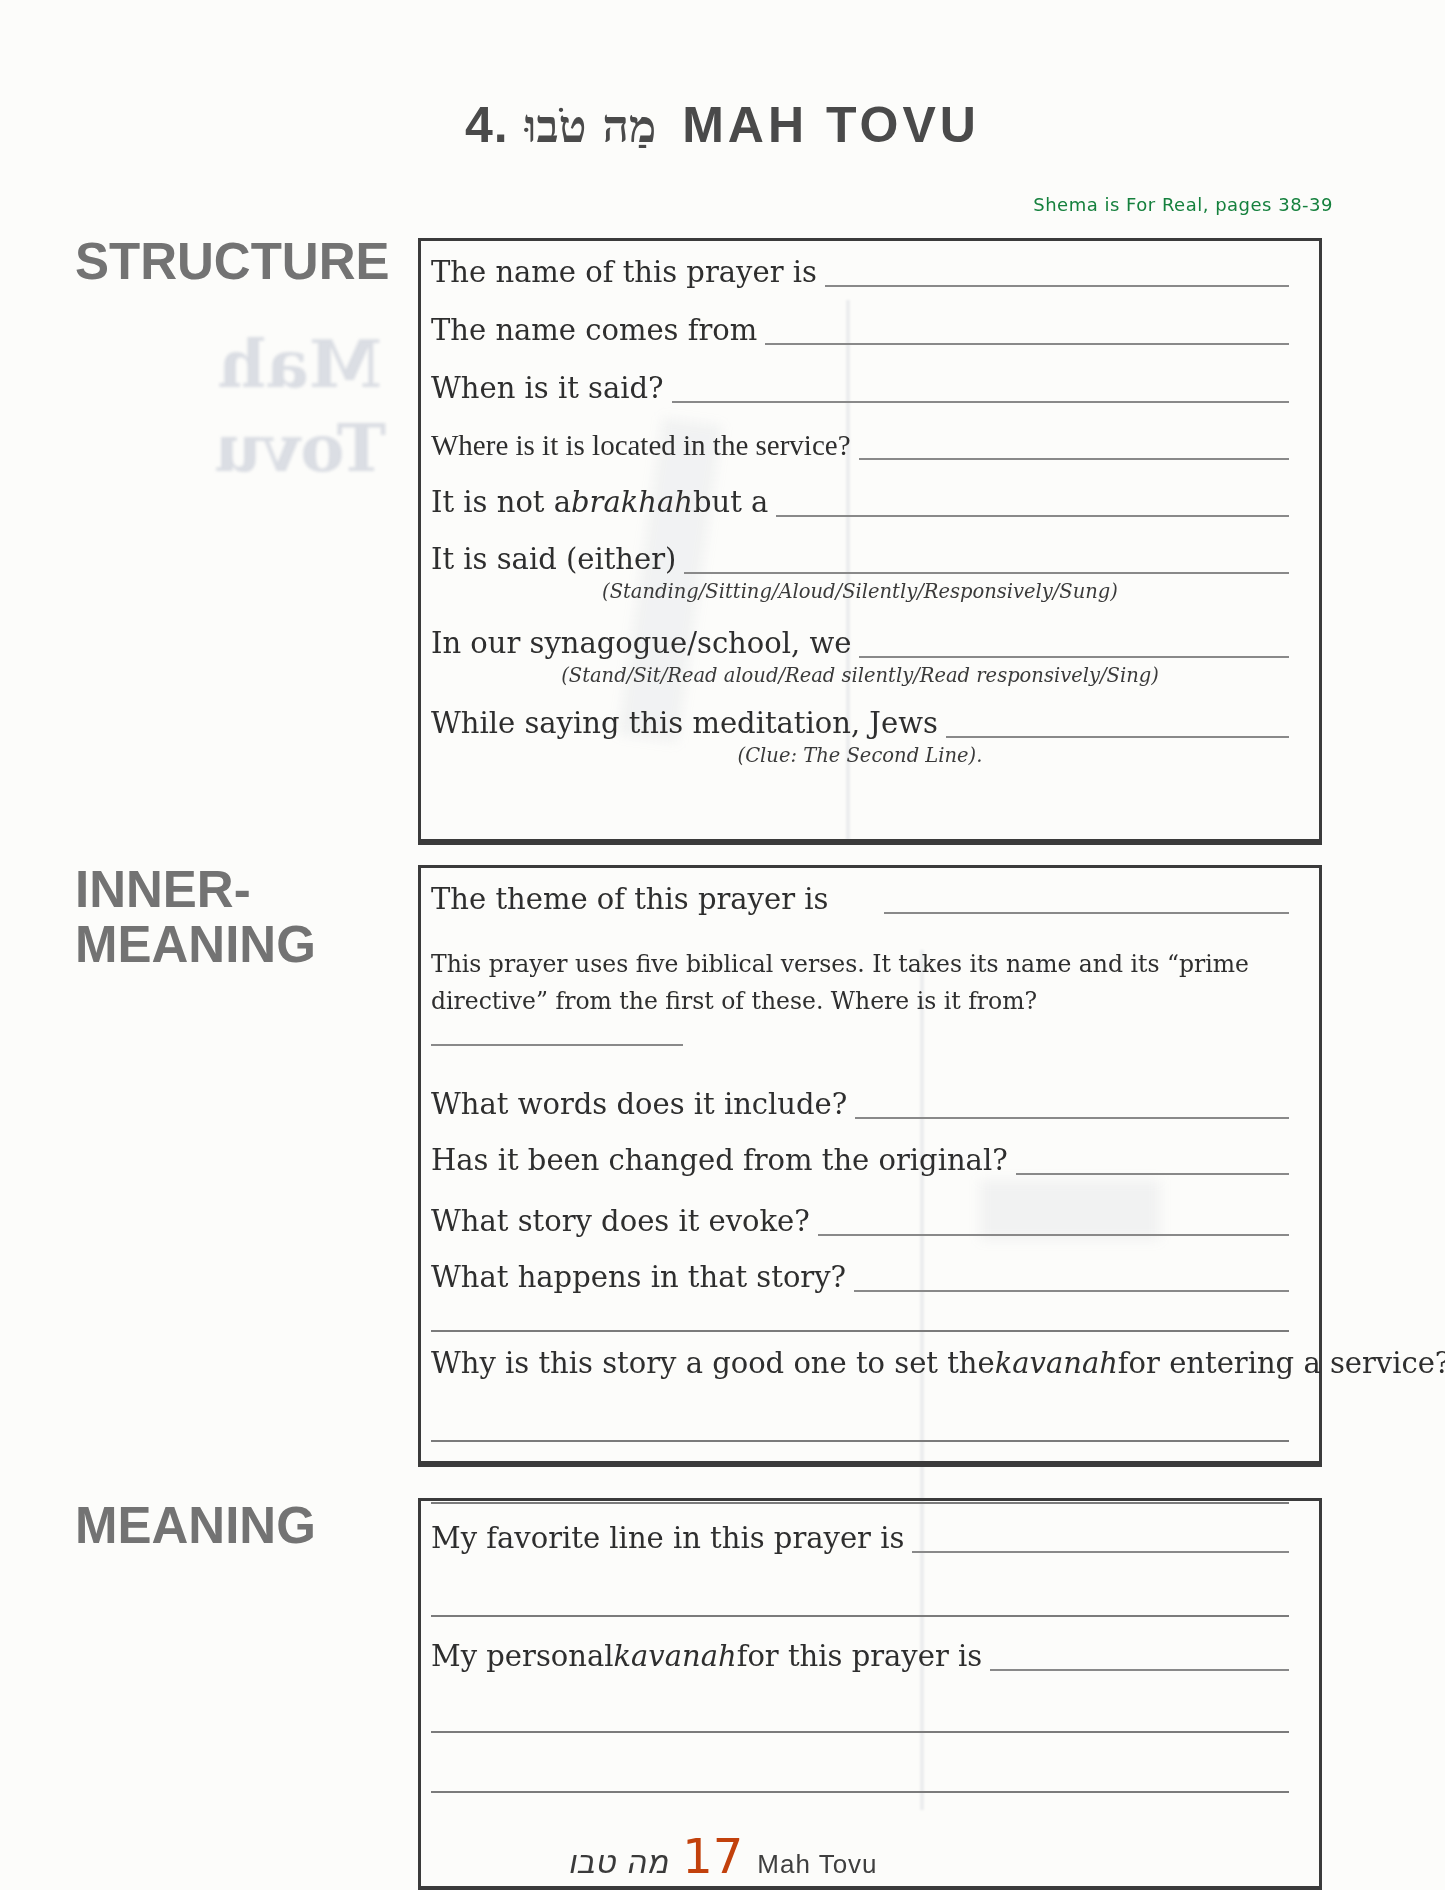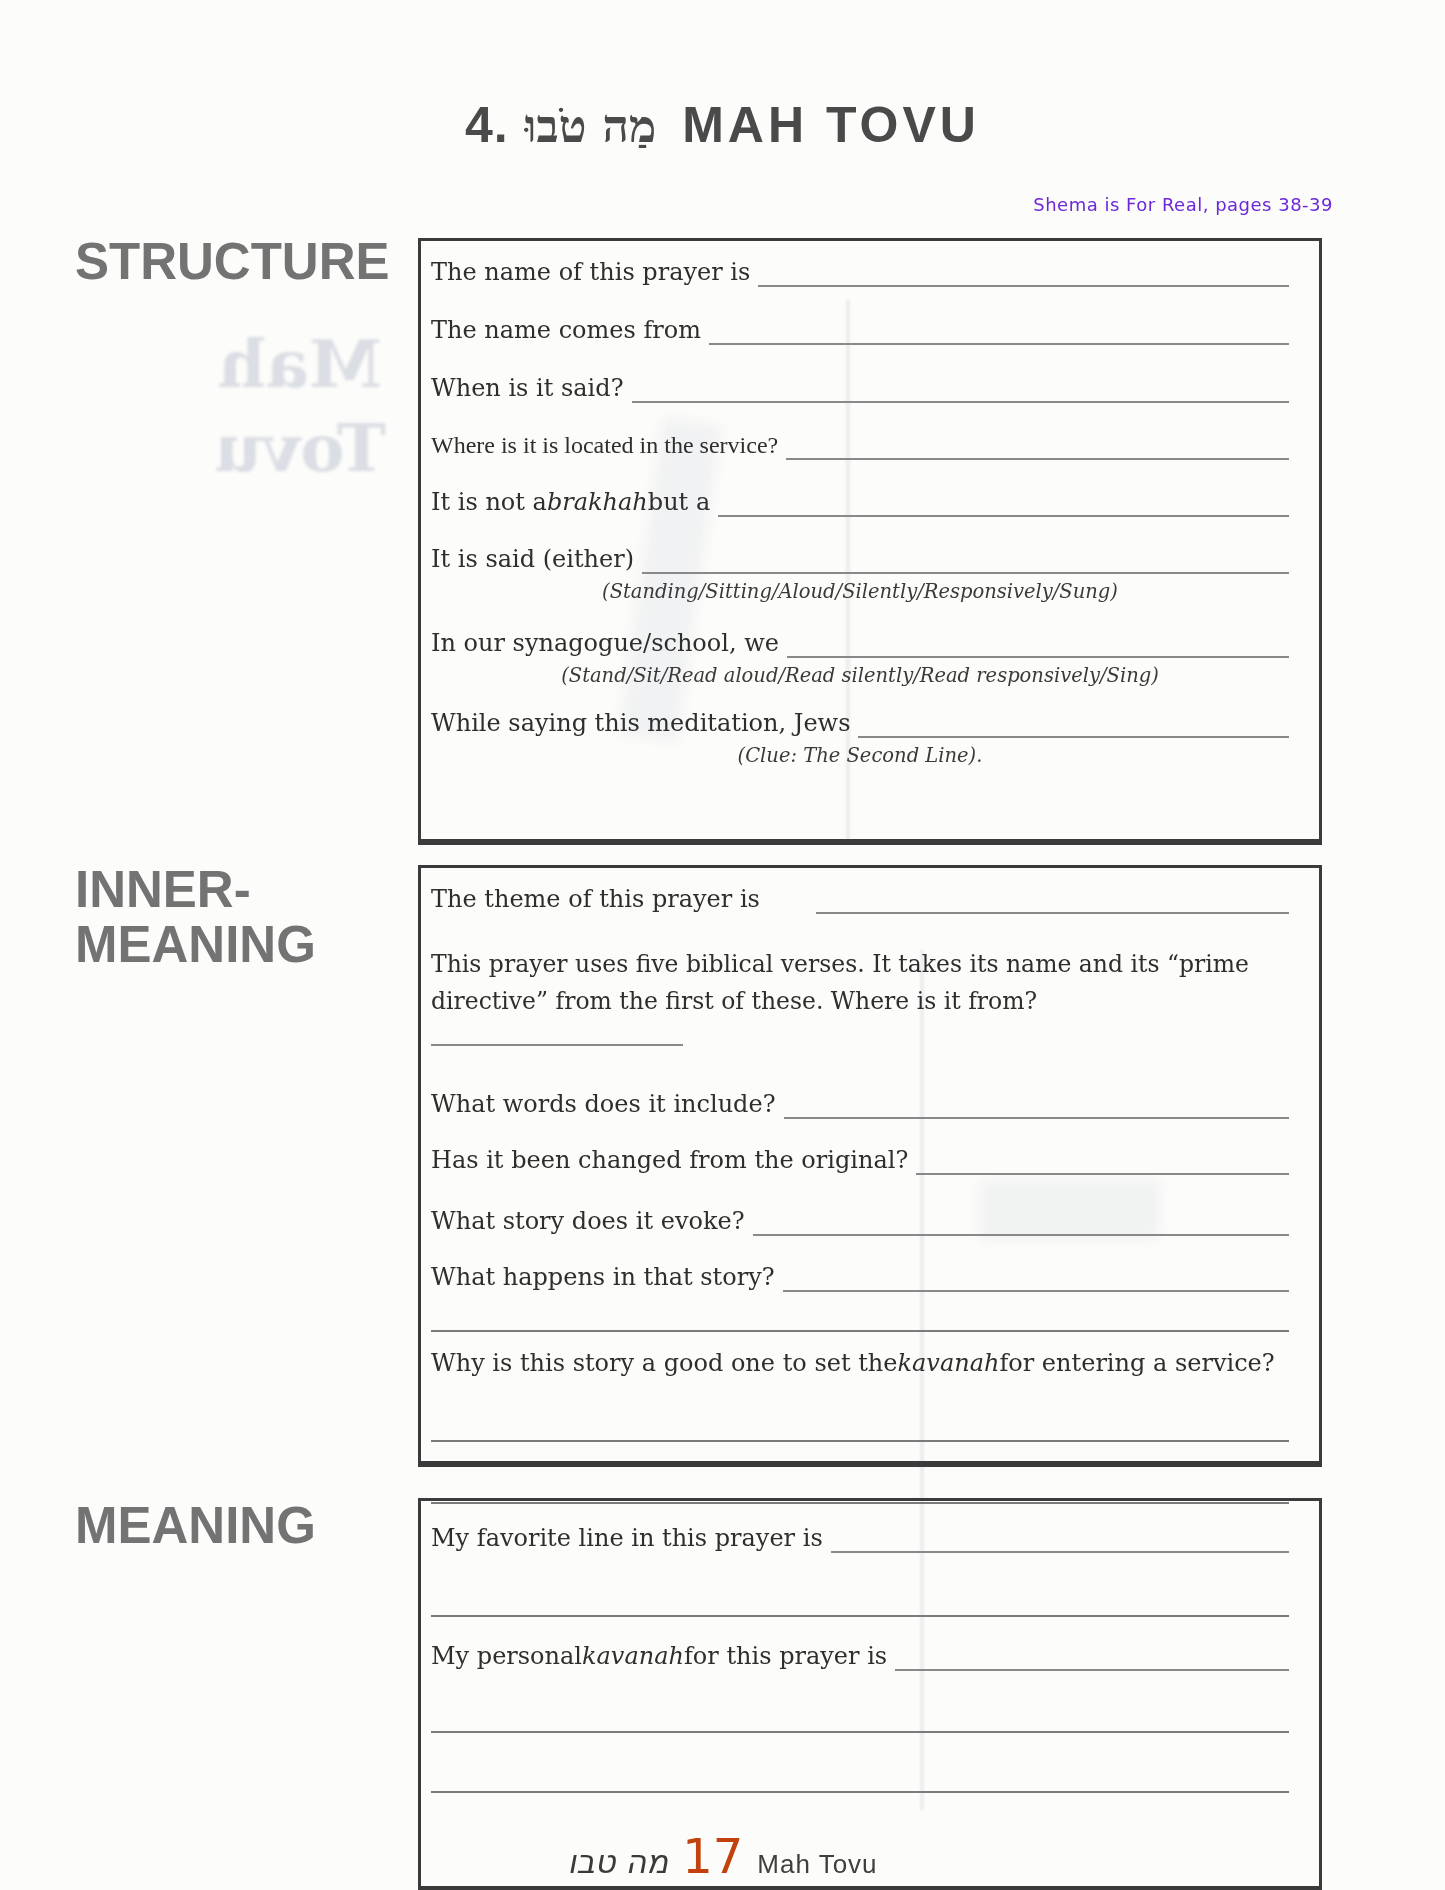--- a/index.html
+++ b/index.html
@@ -21,35 +21,35 @@
   .title-row{
     position:absolute; top:96px; left:0; width:100%;
     display:flex; justify-content:center; align-items:baseline; gap:16px;
     color:#4a4a4a;
   }
   .title-num{ font-family:"Liberation Sans", sans-serif; font-weight:900; font-size:50px; letter-spacing:1px; }
   .title-heb{ font-family:"DejaVu Serif", serif; font-weight:bold; font-size:46px; }
   .title-latin{ font-family:"Liberation Sans", sans-serif; font-weight:900; font-size:50px; letter-spacing:4px; margin-left:10px; }
   .subtitle{
     position:absolute; top:194px; right:112px;
-    font-family:"DejaVu Sans", sans-serif; font-size:18px; color:#6d28d9; letter-spacing:0.5px;
+    font-family:"DejaVu Sans", sans-serif; font-size:18px; color:#15803d; letter-spacing:0.5px;
   }
   
   .section-label{
     position:absolute; left:75px;
     font-family:"Liberation Sans", sans-serif; font-weight:900;
     font-size:51px; line-height:55px; letter-spacing:0px; color:#737373;
   }
   
   .box{
     position:absolute; left:418px; width:904px; box-sizing:border-box;
     border:3px solid #3b3b3b; border-bottom-width:6px;
     padding:0 30px 0 10px; background:transparent;
   }
-  .q{ display:flex; align-items:baseline; font-size:24px; line-height:30px; white-space:nowrap; }
+  .q{ display:flex; align-items:baseline; font-size:29px; line-height:30px; white-space:nowrap; }
   .q .blank{ flex:1; border-bottom:2px solid #898989; height:24px; margin-left:8px; min-width:40px; align-self:flex-end; }
   .hint{ text-align:center; font-style:italic; font-size:19.5px; line-height:26px; color:#3a3a3a; }
   .para{ font-size:23.5px; line-height:37px; white-space:normal; }
   .blank-inline{ display:inline-block; width:252px; border-bottom:2px solid #898989; }
   .blank-row{ height:2px; background:#7b7b7b; }
   em{ font-style:italic; }
   
   .footer-row{
     position:absolute; top:1828px; left:0; width:100%;
     display:flex; justify-content:center; align-items:baseline; gap:14px; color:#3a3a3a;

